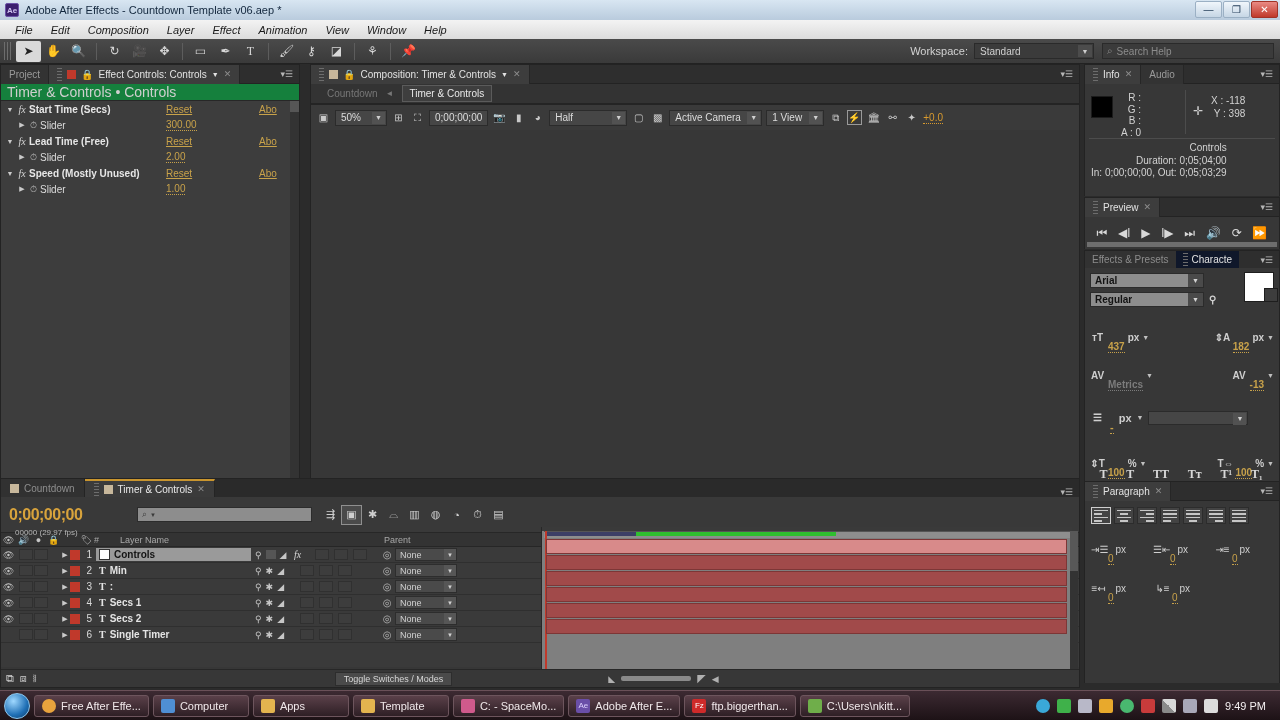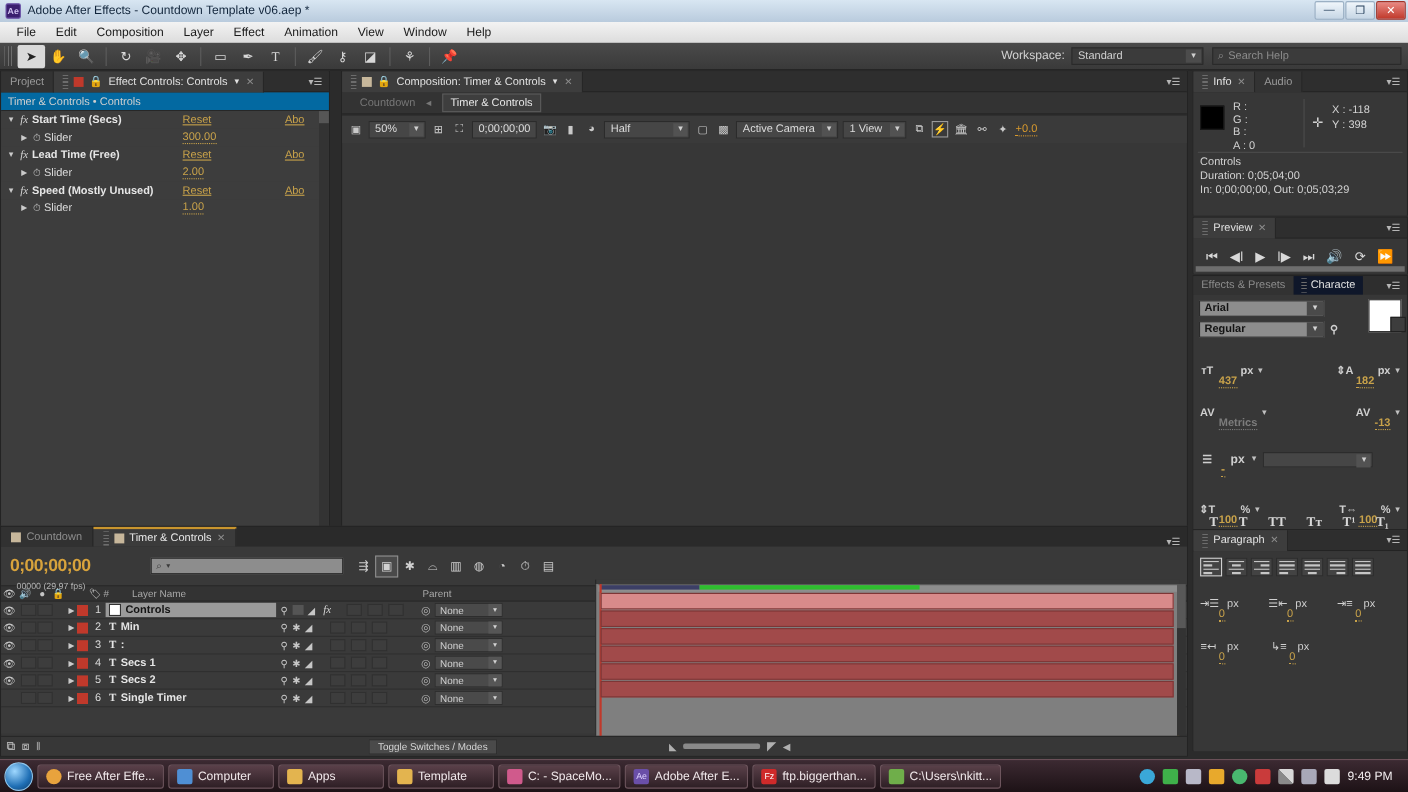--- a/index.html
+++ b/index.html
@@ -28,21 +28,21 @@
     width:27px;height:17px;border:1px solid #9bb0c4;border-radius:2px;
     background:linear-gradient(#f0f6fb,#c6d6e5);
     display:flex;align-items:center;justify-content:center;color:#27415c;font-size:10px;
   }
   .win-btn.close{background:linear-gradient(#e98a84,#c0392b);color:#fff;border-color:#a13328;}
 
   
   .menubar{
     position:absolute;left:0;top:20px;width:1280px;height:19px;
     background:linear-gradient(#f3f3f3,#dcdcdc);
-    display:flex;align-items:center;padding-left:6px;gap:0px;
+    display:flex;align-items:center;padding-left:6px;gap:0px;font-style:italic;
   }
   .menubar .mi{padding:2px 9px;font-size:11px;color:#1a1a1a;}
 
   
   .toolbar{
     position:absolute;left:0;top:39px;width:1280px;height:25px;
     background:linear-gradient(#4a4a4a,#3a3a3a);
     border-bottom:1px solid #222;display:flex;align-items:center;
   }
   .grip{width:8px;height:18px;margin:0 4px;
@@ -72,22 +72,22 @@
     height:19px;padding:0 8px;display:flex;align-items:center;gap:5px;font-size:10px;
     color:#9a9a9a;background:#333;border-right:1px solid #262626;
   }
   .ptab.sel{background:#3d3d3d;color:#e2e2e2;}
   .dots{width:5px;height:13px;background:repeating-linear-gradient(#6d6d6d 0 1px,transparent 1px 3px);}
   .closex{font-size:9px;color:#8d8d8d;}
   .pmenu{margin-left:auto;margin-right:6px;font-size:9px;color:#b6b6b6;}
 
   
   #effectControls{left:0;top:64px;width:300px;height:424px;}
-  .ec-head{height:17px;background:#0369a1;border-bottom:1px solid #272727;
-    display:flex;align-items:center;padding-left:6px;font-size:10px;color:#cfcfcf;}
+  .ec-head{height:17px;background:#15803d;border-bottom:1px solid #272727;
+    display:flex;align-items:center;padding-left:6px;font-size:14px;color:#cfcfcf;}
   .ec-body{position:relative;height:388px;background:#3d3d3d;overflow:hidden;}
   .ec-row{height:16px;display:flex;align-items:center;font-size:10px;padding-left:4px;}
   .ec-row.eff{background:#3d3d3d;}
   .tri{width:10px;text-align:center;font-size:7px;color:#cacaca;}
   .fx-ic{font-style:italic;font-family:"Liberation Serif",serif;font-size:10px;color:#d6d6d6;width:14px;text-align:center;}
   .ec-name{font-weight:bold;color:#e6e6e6;}
   .ec-sub{color:#dcdcdc;}
   .stopw{width:13px;text-align:center;color:#b9b9b9;font-size:9px;}
   .ec-reset{position:absolute;left:165px;color:#c8a24a;text-decoration:underline;font-size:10px;}
   .ec-about{position:absolute;left:258px;color:#c8a24a;text-decoration:underline;font-size:10px;}
@@ -108,21 +108,21 @@
   .cb-ic{width:15px;height:15px;display:flex;align-items:center;justify-content:center;color:#c9c9c9;font-size:10px;}
   .cb-sel{height:16px;background:#464646;border:1px solid #2b2b2b;display:flex;align-items:center;
     padding:0 16px 0 5px;font-size:10px;color:#dcdcdc;position:relative;}
   .cb-sel .arw{position:absolute;right:1px;top:1px;width:13px;height:12px;background:#525252;
     display:flex;align-items:center;justify-content:center;font-size:7px;color:#d0d0d0;}
   .cb-tc{height:16px;background:#464646;border:1px solid #2b2b2b;padding:0 5px;font-size:10px;
     color:#dcdcdc;display:flex;align-items:center;}
   .cb-orange{color:#d89a2e;font-size:10px;border-bottom:1px dotted #d89a2e;}
 
   
-  #infoPanel{left:1084px;top:64px;width:196px;height:132px;}
+  #infoPanel{left:1084px;top:64px;width:196px;height:132px;text-align:right;}
   .info-body{background:#373737;height:112px;position:relative;padding:6px;}
   .swatch{width:22px;height:22px;background:#000;border:1px solid #1b1b1b;position:absolute;left:6px;top:12px;}
   .rgba{position:absolute;left:36px;top:8px;font-size:10px;line-height:11.5px;color:#d2d2d2;}
   .vdiv{position:absolute;left:100px;top:6px;width:1px;height:44px;background:#4c4c4c;}
   .xy{position:absolute;left:126px;top:10px;font-size:10px;line-height:13px;color:#d2d2d2;}
   .plusic{position:absolute;left:108px;top:20px;font-size:12px;color:#cfcfcf;}
   .hdiv{position:absolute;left:4px;top:54px;width:186px;height:1px;background:#4c4c4c;}
   .info-low{position:absolute;left:6px;top:58px;font-size:10px;line-height:12.5px;color:#d2d2d2;}
 
   #previewPanel{left:1084px;top:197px;width:196px;height:52px;}

